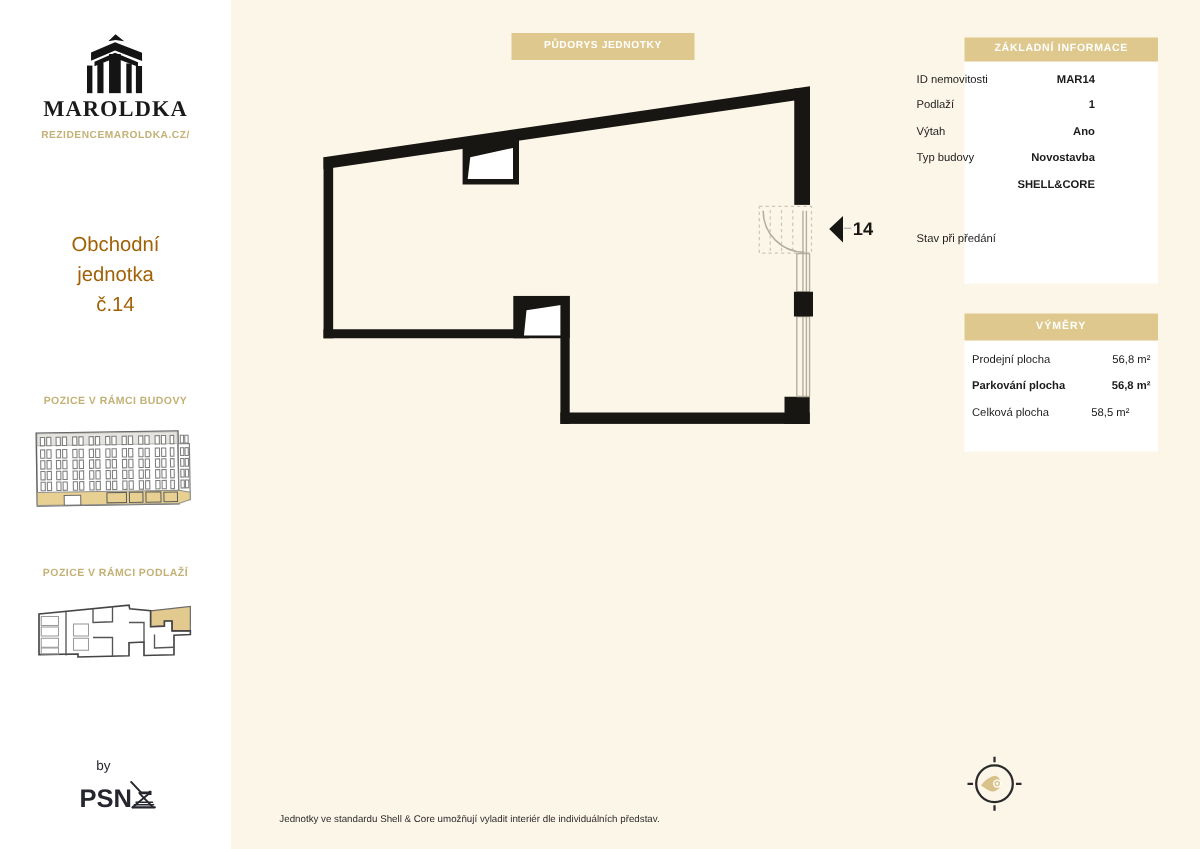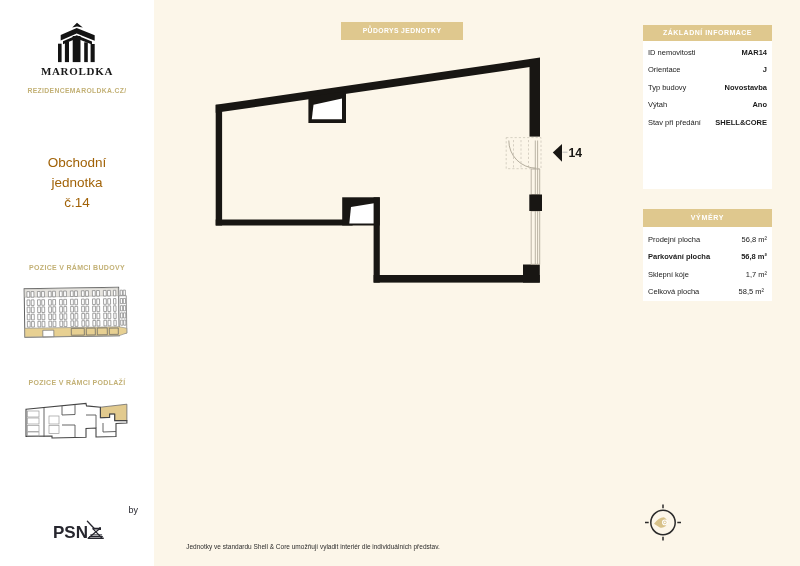--- a/index.html
+++ b/index.html
@@ -25,21 +25,21 @@
     <rect x="72.7" y="36" width="7.8" height="26.1"></rect>
 
     <rect x="58.0" y="43.7" width="3.6" height="18.4"></rect>
     <rect x="64.9" y="41.9" width="4.1" height="20.2"></rect>
 
     <rect x="84.2" y="42.3" width="3.6" height="19.8"></rect>
     <rect x="90.6" y="44" width="4.1" height="18.1"></rect>
   </g>
 </svg>
 
-<div class="abs" style="left:0;top:65px;width:154px;text-align:center;font-family:'Liberation Serif',serif;font-weight:bold;font-size:11px;letter-spacing:0.7px;color:#1a1a1a;">MAROLDKA</div>
+<div class="abs" style="left:0;top:65px;width:154px;text-align:center;font-family:'Liberation Serif',serif;font-weight:bold;font-size:15px;letter-spacing:0.7px;color:#1a1a1a;">MAROLDKA</div>
 
 <div class="abs gold" style="left:0;top:87px;width:154px;text-align:center;font-weight:bold;font-size:6.8px;letter-spacing:0.35px;">REZIDENCEMAROLDKA.CZ/</div>
 
 <div class="abs" style="left:0;top:153px;width:154px;text-align:center;font-size:13.5px;line-height:20px;color:#a16207;">Obchodní<br>jednotka<br>č.14</div>
 
 <div class="abs gold" style="left:0;top:264px;width:154px;text-align:center;font-weight:bold;font-size:7px;letter-spacing:0.3px;">POZICE V RÁMCI BUDOVY</div>
 
 <svg class="abs" style="left:0;top:280px;" width="154" height="62" viewBox="0 280 154 62">
   <g transform="rotate(-0.9 75 312)">
 
@@ -107,21 +107,21 @@
 
   <g fill="none" stroke="#555" stroke-width="0.9">
     <path d="M44,408 L44,437"></path>
     <path d="M62,406 L62,415 L75,414.5 L75,404.5"></path>
     <path d="M62,425 L75,425 L75,437.5"></path>
     <path d="M86,415 L96,415 L96,428"></path>
     <path d="M103,423 L103,432 L116,431.5"></path>
   </g>
 </svg>
 
-<div class="abs" style="left:0;top:505px;width:138px;text-align:right;font-size:9px;color:#26262e;">by</div>
+<div class="abs" style="left:0;top:505px;width:138px;text-align:center;font-size:9px;color:#26262e;">by</div>
 <div class="abs" style="left:53px;top:523px;font-size:17px;font-weight:bold;color:#26262e;">PSN</div>
 
 <svg class="abs" style="left:86px;top:518px;" width="20" height="24" viewBox="0 0 20 24">
   <g stroke="#26262e" fill="none" stroke-linecap="round">
     <path d="M1.4,3.3 L8,10.3" stroke-width="1.3"></path>
     <path d="M7.2,10.6 L13.4,10.6" stroke-width="1.8"></path>
     <rect x="13.1" y="9.2" width="1.9" height="2.8" fill="#26262e" stroke="none"></rect>
     <path d="M7.3,11.2 L15.8,20" stroke-width="1.2"></path>
     <path d="M13.6,10.8 L2.2,20.3" stroke-width="1.2"></path>
     <path d="M4.7,16.9 L15.7,16.9" stroke-width="1"></path>
@@ -181,69 +181,65 @@
     <path d="M663,504.5 L663,508.2 M663,536.8 L663,540.5 M645,522.5 L648.7,522.5 M677.3,522.5 L681,522.5"></path>
   </g>
 
   <path d="M654.0,523.7 C657.2,519.4 660.2,517.6 663.9,517.2 A5.3,5.3 0 1 1 659.4,527.2 Z" fill="#d8c28a"></path>
   <circle cx="664.8" cy="522.4" r="2.8" fill="#ffffff"></circle>
   <circle cx="664.8" cy="522.4" r="1.4" fill="none" stroke="#d8c28a" stroke-width="0.9"></circle>
 </svg>
 
 <div class="abs" style="left:643px;top:40.5px;width:129px;height:148px;background:#ffffff;"></div>
 <div class="abs hdrbar" style="left:643px;top:24.8px;width:129px;height:16px;line-height:16px;font-size:7px;letter-spacing:0.5px;">ZÁKLADNÍ INFORMACE</div>
-<div class="abs" style="left:643px;top:43.5px;width:129px;font-size:7.5px;color:#1b1b1b;">
+<div class="abs" style="left:606px;top:43.5px;width:129px;font-size:7.5px;color:#1b1b1b;">
 
   <div style="position:relative;height:17.6px;line-height:17.6px;">
       <span style="position:absolute;left:5px;">ID nemovitosti</span>
       <span style="position:absolute;right:5px;font-weight:bold;">MAR14</span>
     </div>
 
 
-
-  <div style="position:relative;height:17.6px;line-height:17.6px;">
-      <span style="position:absolute;left:5px;">Orientace</span>
-      <span style="position:absolute;right:5px;font-weight:bold;">J</span>
+  <div style="position:relative;height:17.6px;line-height:17.6px;">
+      <span style="position:absolute;left:5px;">Podlaží</span>
+      <span style="position:absolute;right:5px;font-weight:bold;">1</span>
+    </div>
+
+
+  <div style="position:relative;height:17.6px;line-height:17.6px;">
+      <span style="position:absolute;left:5px;">Výtah</span>
+      <span style="position:absolute;right:5px;font-weight:bold;">Ano</span>
     </div>
 
   <div style="position:relative;height:17.6px;line-height:17.6px;">
       <span style="position:absolute;left:5px;">Typ budovy</span>
       <span style="position:absolute;right:5px;font-weight:bold;">Novostavba</span>
     </div>
 
   <div style="position:relative;height:17.6px;line-height:17.6px;">
-      <span style="position:absolute;left:5px;">Výtah</span>
-      <span style="position:absolute;right:5px;font-weight:bold;">Ano</span>
-    </div>
-
-  <div style="position:relative;height:17.6px;line-height:17.6px;">
-      <span style="position:absolute;left:5px;">Stav při předání</span>
+      <span style="position:absolute;left:5px;margin-top:36px;">Stav při předání</span>
       <span style="position:absolute;right:5px;font-weight:bold;">SHELL&amp;CORE</span>
     </div>
 
 </div>
 
 <div class="abs" style="left:643px;top:227px;width:129px;height:74px;background:#ffffff;"></div>
 <div class="abs hdrbar" style="left:643px;top:209px;width:129px;height:18px;line-height:18px;font-size:7px;letter-spacing:0.7px;">VÝMĚRY</div>
 <div class="abs" style="left:643px;top:230.5px;width:129px;font-size:7.5px;color:#1b1b1b;">
 
   <div style="position:relative;height:17.6px;line-height:17.6px;">
       <span style="position:absolute;left:5px;">Prodejní plocha</span>
       <span style="position:absolute;right:5px;">56,8 m²</span>
     </div>
 
   <div style="position:relative;height:17.6px;line-height:17.6px;font-weight:bold;">
       <span style="position:absolute;left:5px;">Parkování plocha</span>
       <span style="position:absolute;right:5px;">56,8 m²</span>
     </div>
 
-  <div style="position:relative;height:17.6px;line-height:17.6px;">
-      <span style="position:absolute;left:5px;">Sklepní kóje</span>
-      <span style="position:absolute;right:5px;">1,7 m²</span>
-    </div>
 
   <div style="position:relative;height:17.6px;line-height:17.6px;font-weight:normal;">
       <span style="position:absolute;left:5px;">Celková plocha</span>
-      <span style="position:absolute;right:8px;">58,5 m²</span>
+      <span style="position:absolute;right:19px;">58,5 m²</span>
     </div>
 </div>
 
 <div class="abs" style="left:153px;top:543px;width:320px;text-align:center;font-size:6.5px;color:#2c2c2c;">Jednotky ve standardu Shell &amp; Core umožňují vyladit interiér dle individuálních představ.</div>
 
 </body></html>

